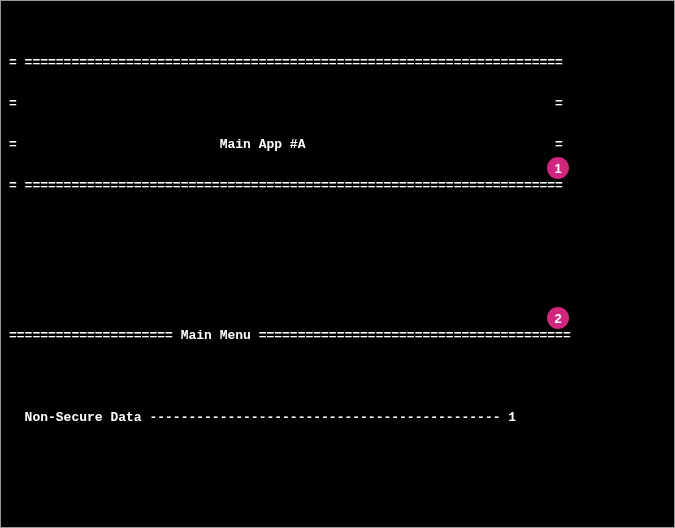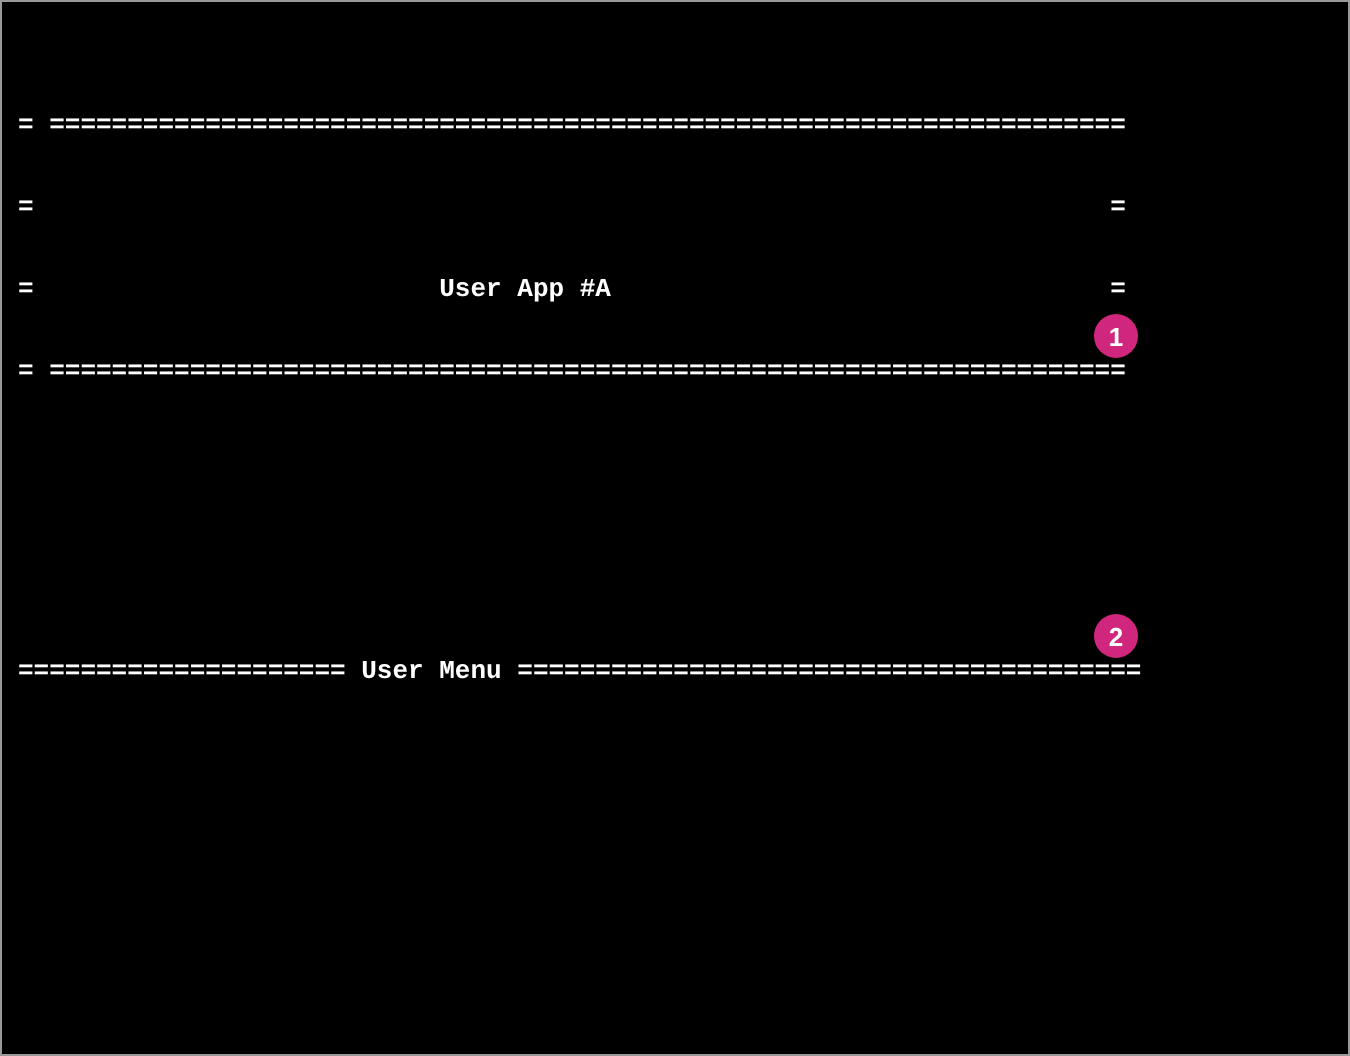--- a/index.html
+++ b/index.html
@@ -45,28 +45,29 @@
     line-height: 1;
   }
 </style>
 </head>
 <body>
 
 <div class="terminal">
 
   <span class="row">= =====================================================================</span>
   <span class="row">=                                                                     =</span>
-  <span class="row">=                          User App #A                                =</span>
+  <span class="row">=                          Main App #A                                =</span>
   <span class="row">= =====================================================================</span>
 
   <span class="row"> </span>
   <span class="row"> </span>
 
-  <span class="row">===================== User Menu ========================================</span>
+  <span class="row">===================== Main Menu ========================================</span>
   <span class="row"> </span>
+  <span class="row">  Non-Secure Data --------------------------------------------- 1</span>
   <span class="row"> </span>
   
   
   
 
   
   
 
   
   

